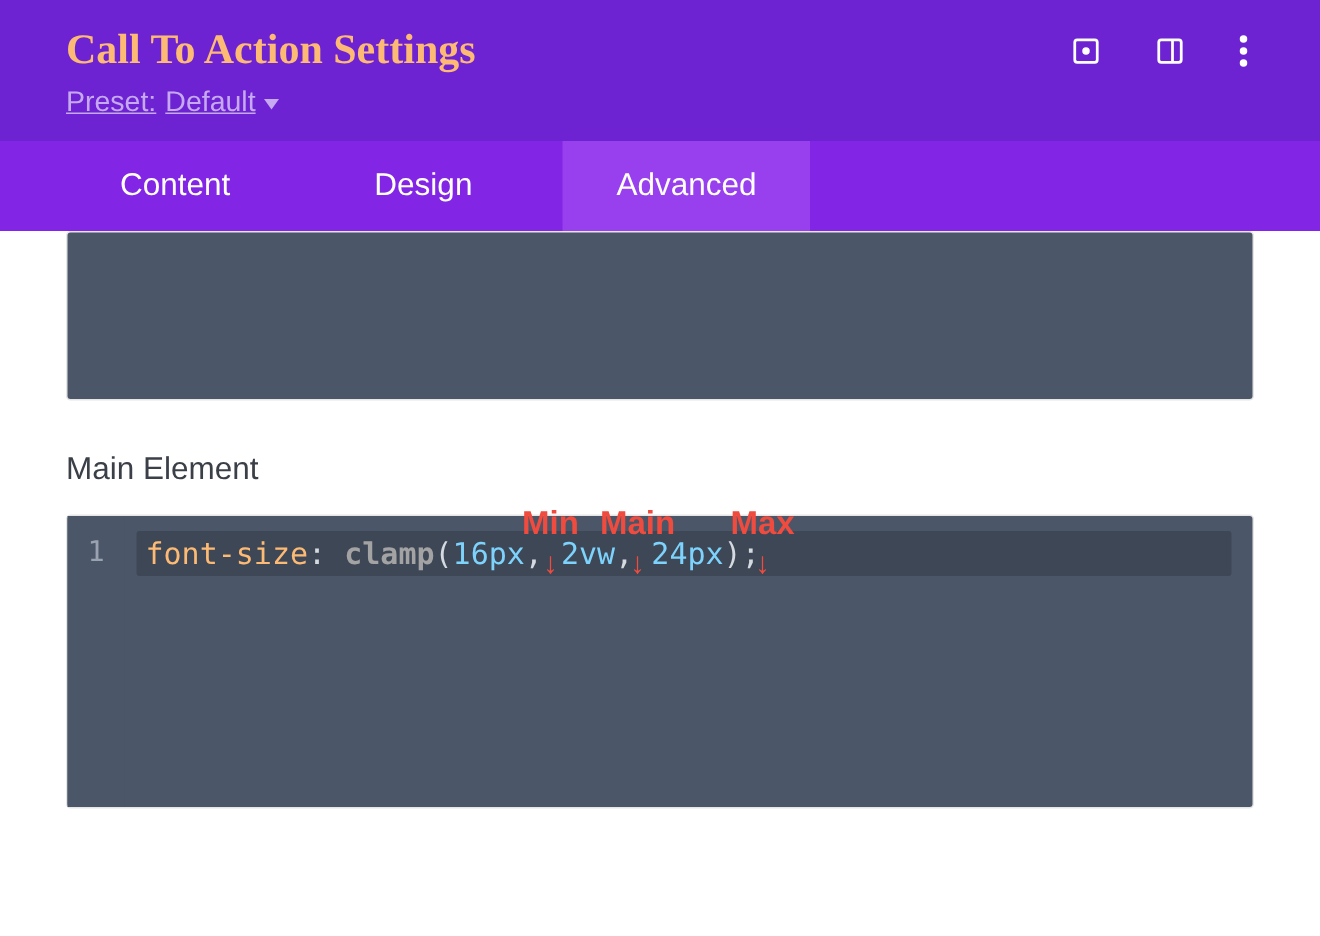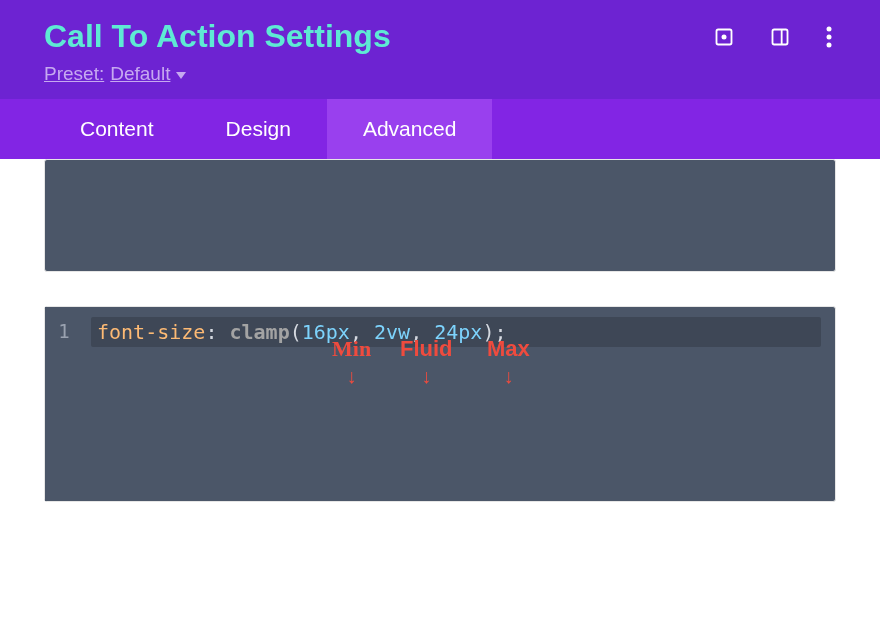--- a/index.html
+++ b/index.html
@@ -14,23 +14,24 @@
   background: #6d23d2;
   padding: 18px 44px 14px 44px;
   color: #fff;
 }
 .header-top {
   display: flex;
   align-items: center;
   justify-content: space-between;
 }
 .title {
-  font-size: 32px;
+  font-size: 28px;
   font-weight: 600;
-  color: #5eead4;
+  color: #fdba74;
+  font-family: Liberation Serif, serif;
 }
 .header-icons {
   display: flex;
   align-items: center;
   gap: 36px;
   padding-right: 4px;
 }
 .header-icons .icon-btn {
   cursor: pointer;
   display: inline-flex;
@@ -47,20 +48,21 @@
   cursor: pointer;
   text-decoration: underline;
 }
 .preset-caret {
   display: inline-block;
 }
 .tabs {
   background: #8225e4;
   display: flex;
   padding-left: 44px;
+  gap: 24px;
 }
 .tab {
   padding: 18px 36px;
   font-size: 21px;
   color: #fff;
   cursor: pointer;
 }
 .tab.active {
   background: #9940ee;
 }
@@ -177,42 +179,43 @@
 
 <div class="tabs">
   <div class="tab">Content</div>
   <div class="tab">Design</div>
   <div class="tab active">Advanced</div>
 </div>
 
 <div class="content">
   <div class="panel-dark panel-top"></div>
 
+  <div class="section-label">Main Element</div>
 
   <div class="panel-dark editor">
     <div class="gutter">
       <div>1</div>
     </div>
     <div class="code-area">
       <div class="code-line">
         <span class="tok-prop">font-size</span><span class="tok-punc">:</span>
         <span class="tok-func">clamp</span><span class="tok-punc">(</span><span class="tok-val">16px</span><span class="tok-punc">,</span>
         <span class="tok-val">2vw</span><span class="tok-punc">,</span>
         <span class="tok-val">24px</span><span class="tok-punc">)</span><span class="tok-punc">;</span>
       </div>
     </div>
   </div>
 </div>
 
 <div class="annotations">
-  <div class="anno" style="left:332px;font-family:Liberation Serif, serif;">
+  <div class="anno" style="left:348px;">
     <span>Min</span>
     <span class="arrow">↓</span>
   </div>
   <div class="anno" style="left:400px;">
-    <span>Fluid</span>
+    <span>Main</span>
     <span class="arrow">↓</span>
   </div>
   <div class="anno" style="left:487px;">
     <span>Max</span>
     <span class="arrow">↓</span>
   </div>
 </div>
 
 </body></html>

